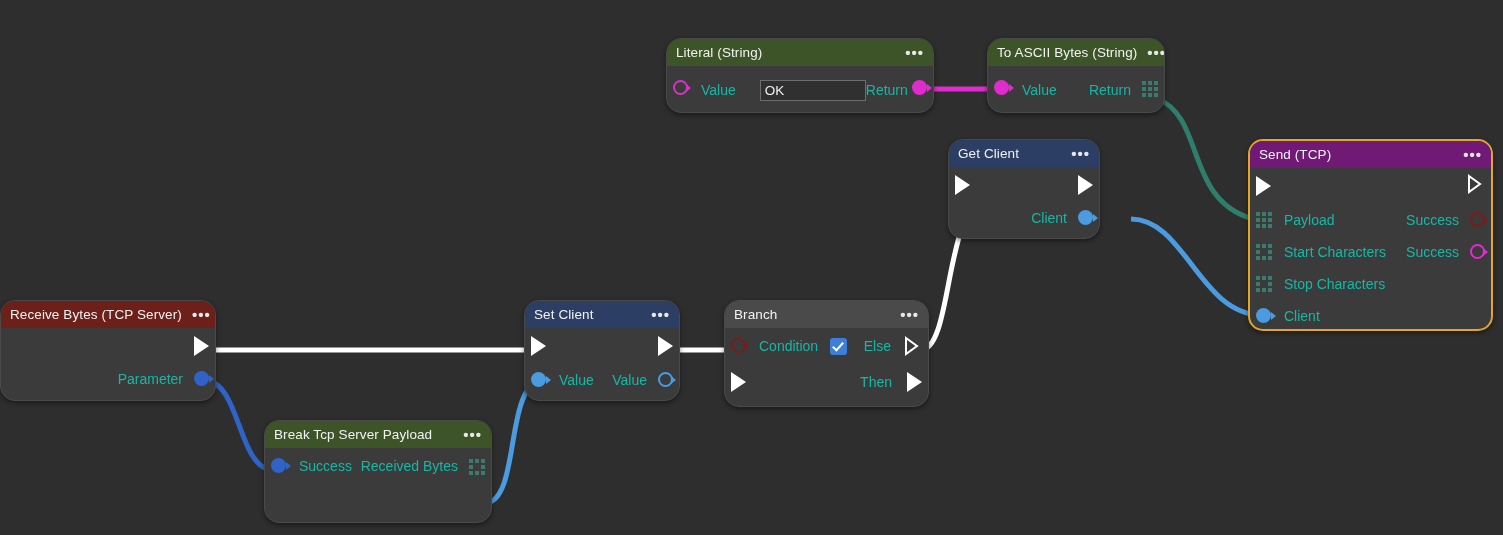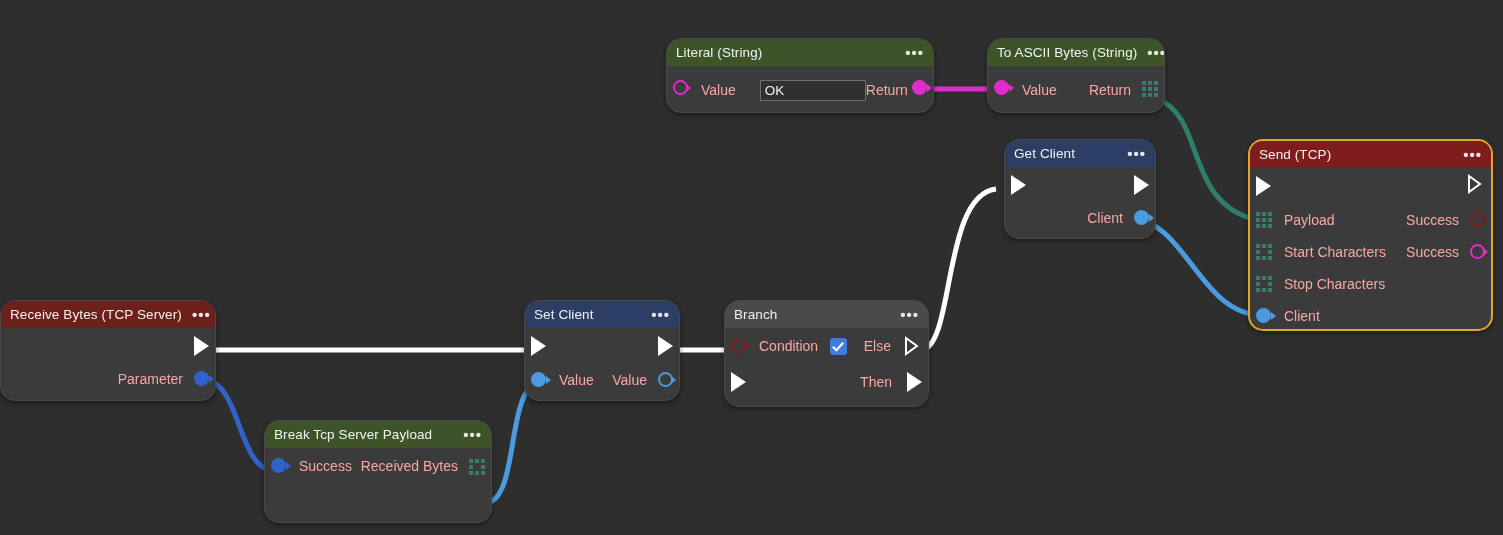--- a/index.html
+++ b/index.html
@@ -14,25 +14,25 @@
         box-shadow:0 2px 5px rgba(0,0,0,.45);box-sizing:border-box;overflow:hidden;}
   .node.sel{border:2px solid #e3a62b;}
   .hdr{height:27px;display:flex;align-items:center;padding:0 9px;box-sizing:border-box;}
   .hdr .ttl{color:#f2f2f2;font-size:13.5px;letter-spacing:.1px;white-space:nowrap;}
   .hdr .dots{margin-left:auto;color:#e8e8e8;font-size:15px;line-height:8px;letter-spacing:1px;
              font-weight:700;padding-left:10px;}
   .hdr.green{background:#3c5427;}
   .hdr.blue{background:#2c3e63;}
   .hdr.red{background:#6d1f19;}
   .hdr.gray{background:#4a4a4a;}
-  .hdr.navy{background:#7f1d1d;}
+  .hdr.navy{background:#701a75;}
   .body{position:relative;}
 
   .row{position:relative;height:31px;display:flex;align-items:center;}
-  .lbl{color:#fca5a5;font-size:14px;white-space:nowrap;}
+  .lbl{color:#14b8a6;font-size:14px;white-space:nowrap;}
   .lbl.r{margin-left:auto;}
 
   .pin{position:absolute;display:flex;align-items:center;justify-content:center;}
   .pin.L{left:6px;}
   .pin.R{right:6px;}
 
   
   .exec{width:0;height:0;border-left:15px solid #ffffff;border-top:10px solid transparent;
         border-bottom:10px solid transparent;}
   
@@ -128,21 +128,21 @@
                 <i></i>
                 <i></i>
                 <i></i>
                 <i></i>
             </span>
           </div>
         </div>
       </div>
     </div>
 
-    <div class="node" style="left:1004px;top:139px;width:152px;height:100px;">
+    <div class="node" style="left:948px;top:139px;width:152px;height:100px;">
       <div class="hdr blue">
         <span class="ttl">Get Client</span>
         <span class="dots">•••</span>
       </div>
       <div class="body">
         <div class="row" style="height:36px;">
           <div class="pin L" style="top:8px;">
             <span class="exec"></span>
           </div>
           <div class="pin R" style="top:8px;">

